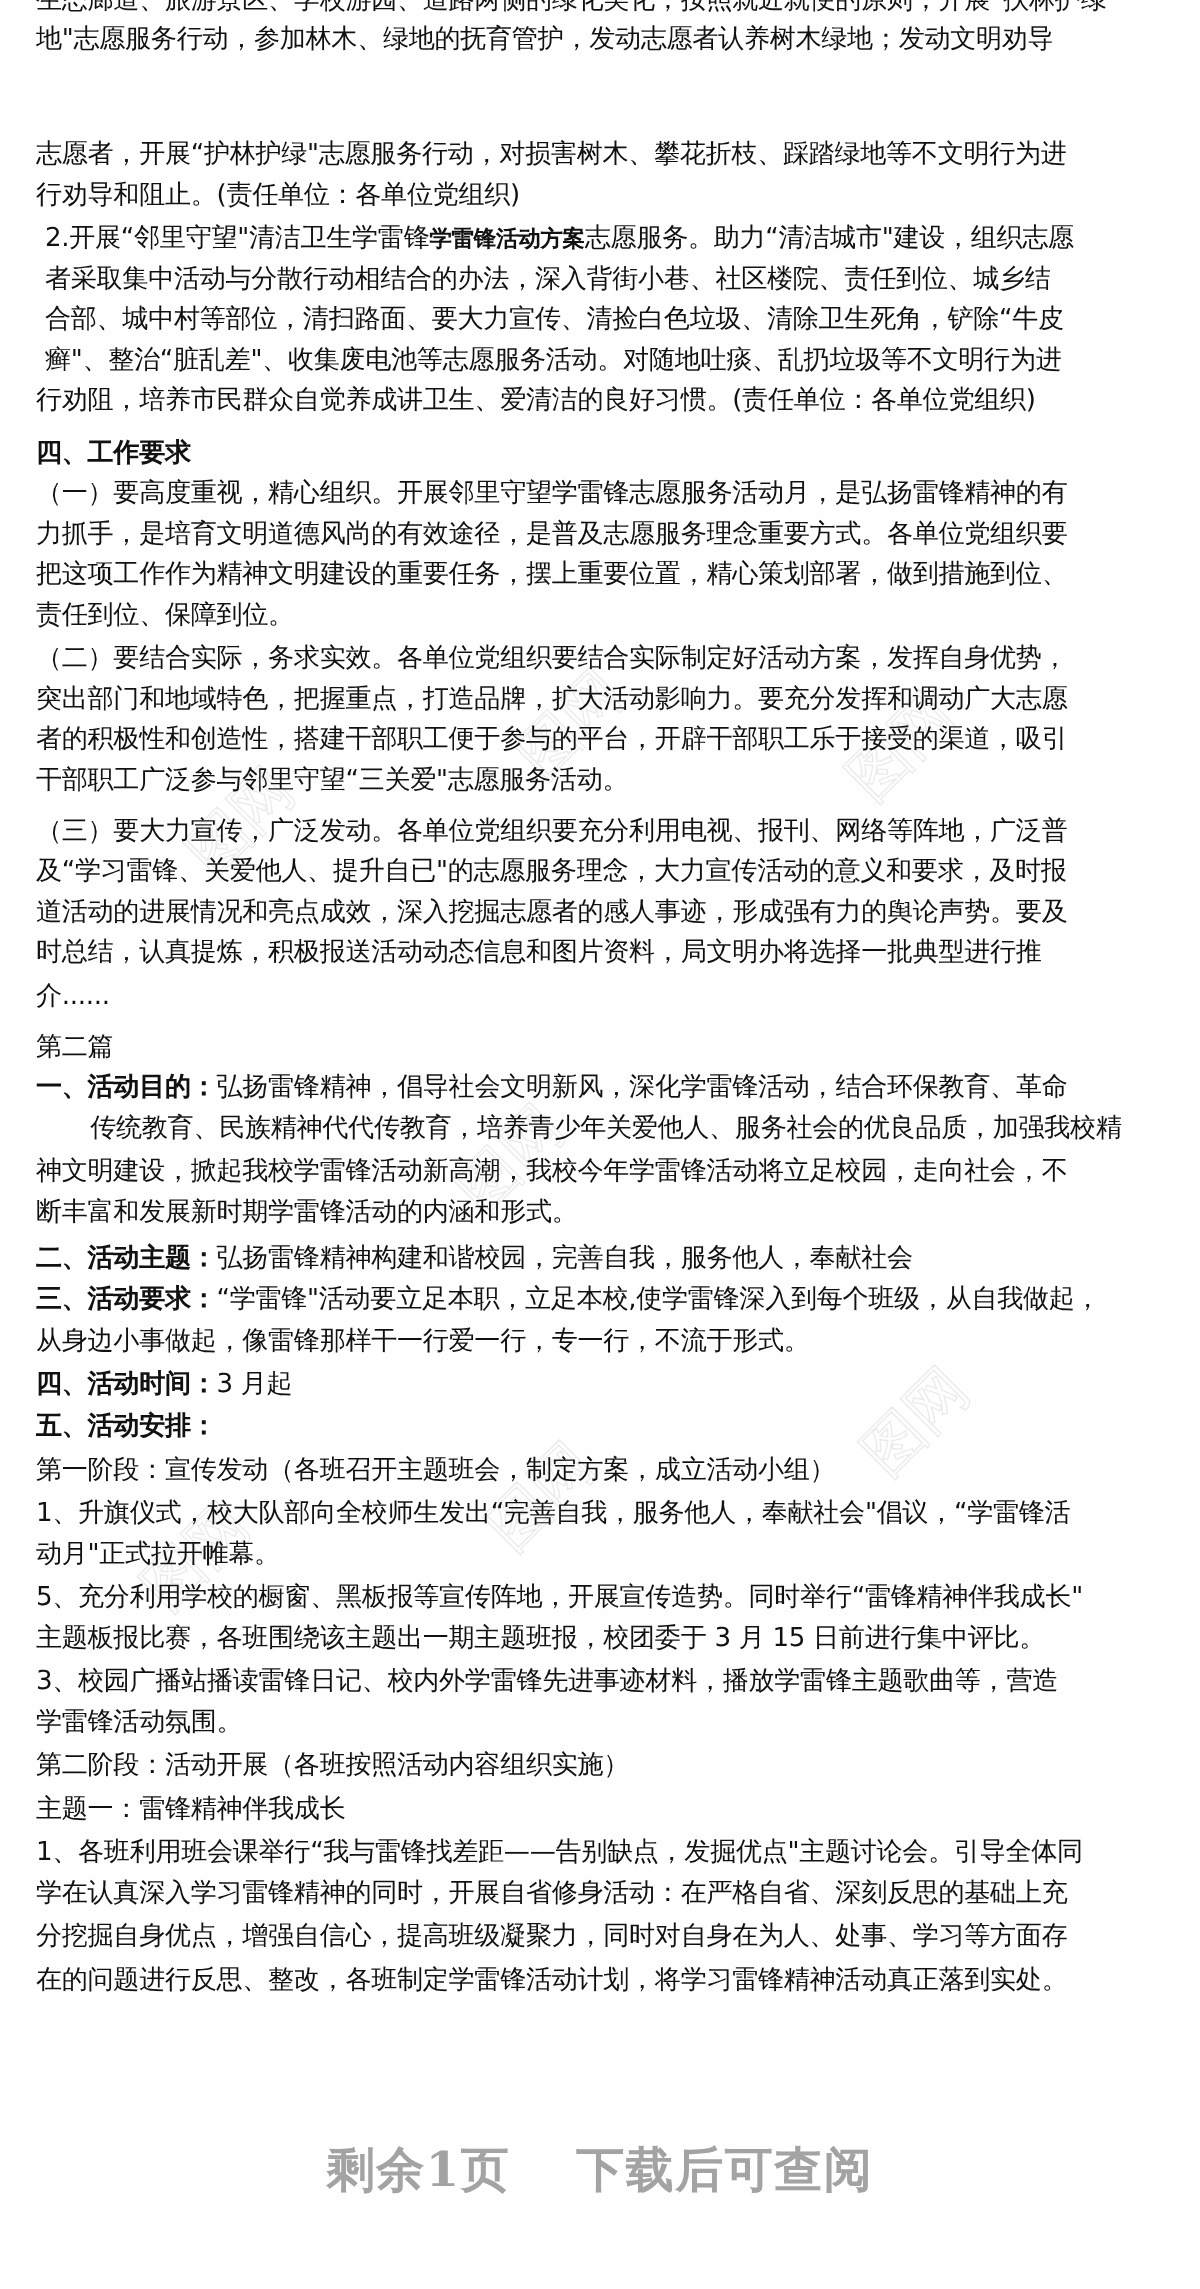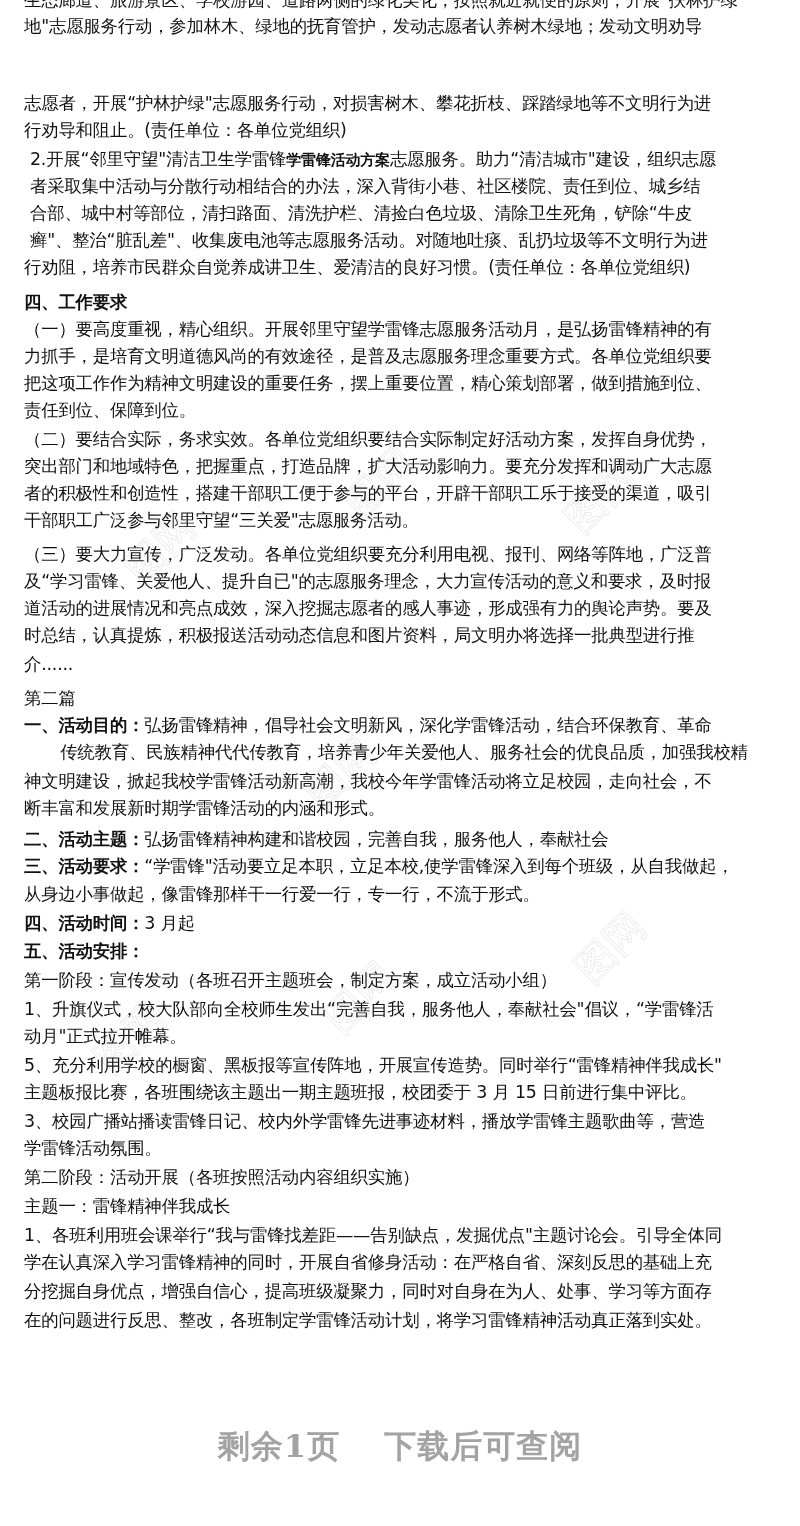--- a/index.html
+++ b/index.html
@@ -64,21 +64,21 @@
 <body>
 
 <div class="page">
   <div id="lines">
       <div class="line" style="top: -13px;"><span>生态廊道、旅游景区、学校游园、道路两侧的绿化美化，按照就近就便的原则，开展“扶林护绿</span></div>
       <div class="line" style="top: 13px;"><span>地"志愿服务行动，参加林木、绿地的抚育管护，发动志愿者认养树木绿地；发动文明劝导</span></div>
       <div class="line" style="top: 90px;"><span>志愿者，开展“护林护绿"志愿服务行动，对损害树木、攀花折枝、踩踏绿地等不文明行为进</span></div>
       <div class="line" style="top: 117px;"><span>行劝导和阻止。(责任单位：各单位党组织)</span></div>
       <div class="line indent" style="top: 146px;"><span>2.开展“邻里守望"清洁卫生学雷锋</span><span class="bold-inline">学雷锋活动方案</span><span>志愿服务。助力“清洁城市"建设，组织志愿</span></div>
       <div class="line indent" style="top: 173px;"><span>者采取集中活动与分散行动相结合的办法，深入背街小巷、社区楼院、责任到位、城乡结</span></div>
-      <div class="line indent" style="top: 200px;"><span>合部、城中村等部位，清扫路面、清洗护栏、清捡白色垃圾、清除卫生死角，铲除“牛皮</span></div>
+      <div class="line indent" style="top: 200px;"><span>合部、城中村等部位，清扫路面、要大力宣传、清捡白色垃圾、清除卫生死角，铲除“牛皮</span></div>
       <div class="line indent" style="top: 227px;"><span>癣"、整治“脏乱差"、收集废电池等志愿服务活动。对随地吐痰、乱扔垃圾等不文明行为进</span></div>
       <div class="line" style="top: 254px;"><span>行劝阻，培养市民群众自觉养成讲卫生、爱清洁的良好习惯。(责任单位：各单位党组织)</span></div>
       <div class="line" style="top: 289px;"><span class="bold">四、工作要求</span></div>
       <div class="line" style="top: 316px;"><span>（一）要高度重视，精心组织。开展邻里守望学雷锋志愿服务活动月，是弘扬雷锋精神的有</span></div>
       <div class="line" style="top: 343px;"><span>力抓手，是培育文明道德风尚的有效途径，是普及志愿服务理念重要方式。各单位党组织要</span></div>
       <div class="line" style="top: 370px;"><span>把这项工作作为精神文明建设的重要任务，摆上重要位置，精心策划部署，做到措施到位、</span></div>
       <div class="line" style="top: 397px;"><span>责任到位、保障到位。</span></div>
       <div class="line" style="top: 426px;"><span>（二）要结合实际，务求实效。各单位党组织要结合实际制定好活动方案，发挥自身优势，</span></div>
       <div class="line" style="top: 453px;"><span>突出部门和地域特色，把握重点，打造品牌，扩大活动影响力。要充分发挥和调动广大志愿</span></div>
       <div class="line" style="top: 480px;"><span>者的积极性和创造性，搭建干部职工便于参与的平台，开辟干部职工乐于接受的渠道，吸引</span></div>

